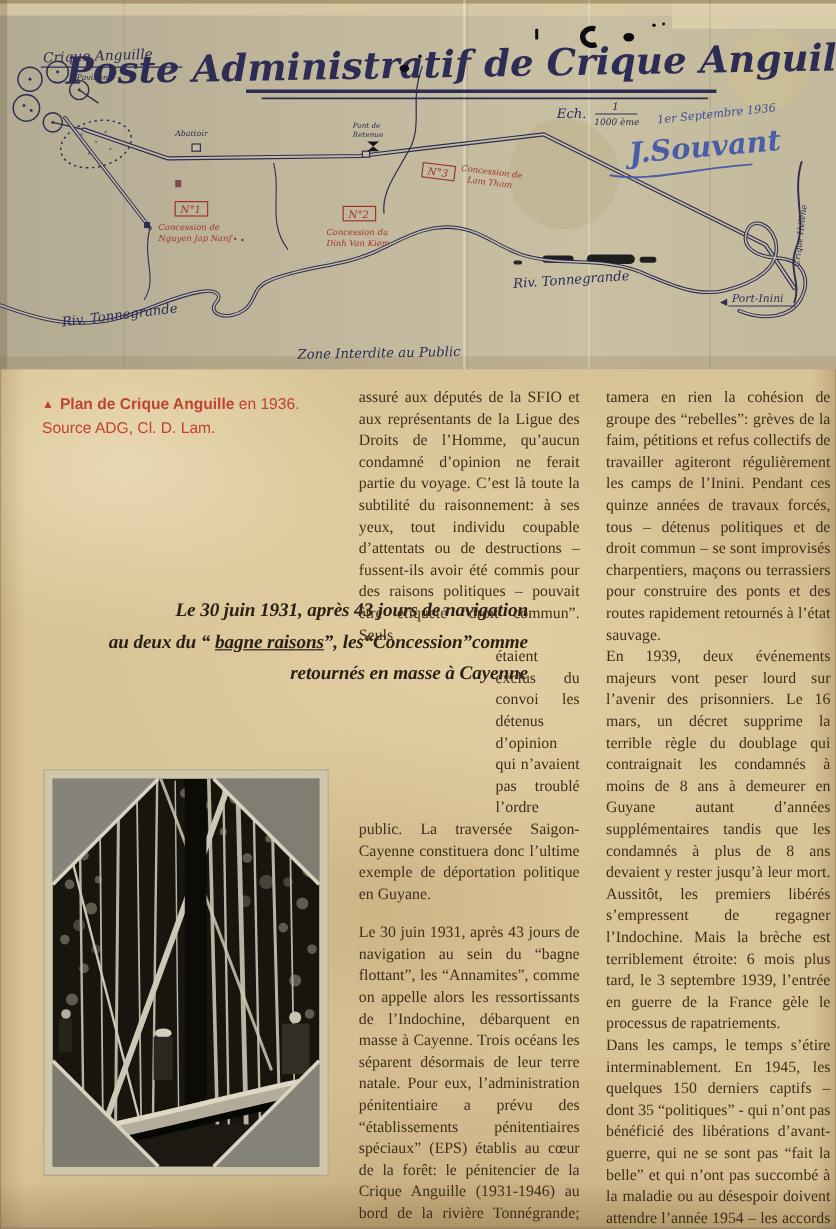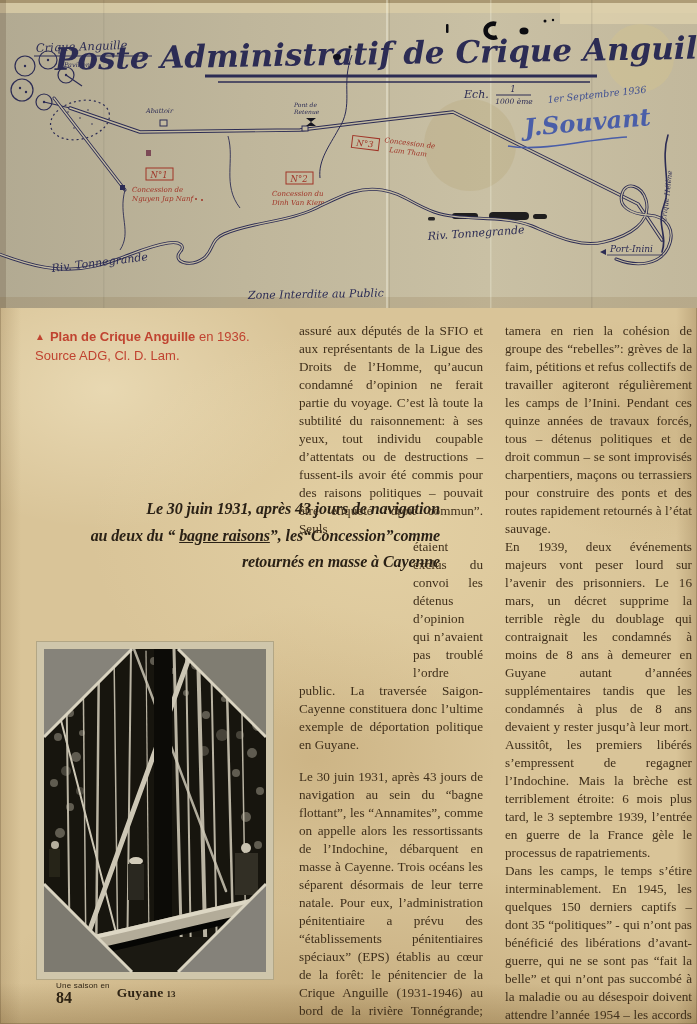--- a/index.html
+++ b/index.html
@@ -329,24 +329,14 @@
       <line x1="96" y1="8" x2="8" y2="96" stroke="#d9d3c0" stroke-width="3"></line>
       <polygon points="230,8 142,8 230,96" fill="#807d72"></polygon>
       <line x1="142" y1="8" x2="230" y2="96" stroke="#d9d3c0" stroke-width="3"></line>
       <polygon points="8,331 8,243 96,331" fill="#7d7a70"></polygon>
       <line x1="8" y1="243" x2="96" y2="331" stroke="#d9d3c0" stroke-width="3"></line>
       <polygon points="230,331 230,243 142,331" fill="#85827a"></polygon>
       <line x1="230" y1="243" x2="142" y2="331" stroke="#d9d3c0" stroke-width="3"></line>
     </g>
   </svg>
 
-  <div class="footer">
-    <div class="f-left">
-      <span class="f-prefix">Une saison en</span>
-      <span class="pageno">84</span>
-    </div>
-    <div class="f-brand">
-      <span class="brand">Guyane</span>
-      <span class="issue">13</span>
-    </div>
-  </div>
 
 </div>
 
 </body></html>

